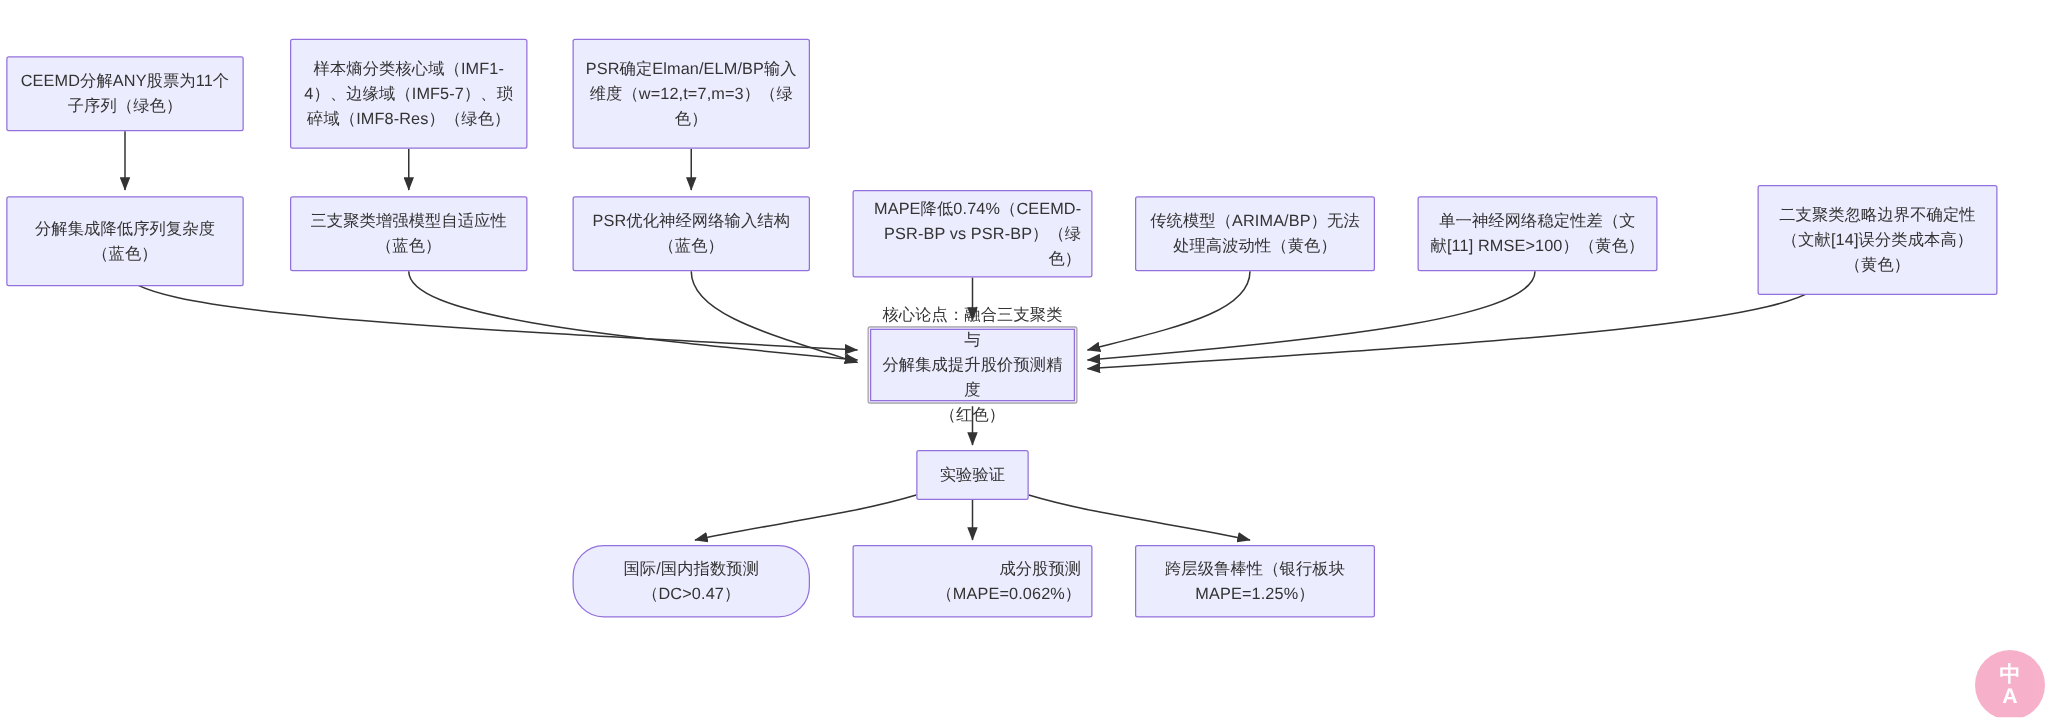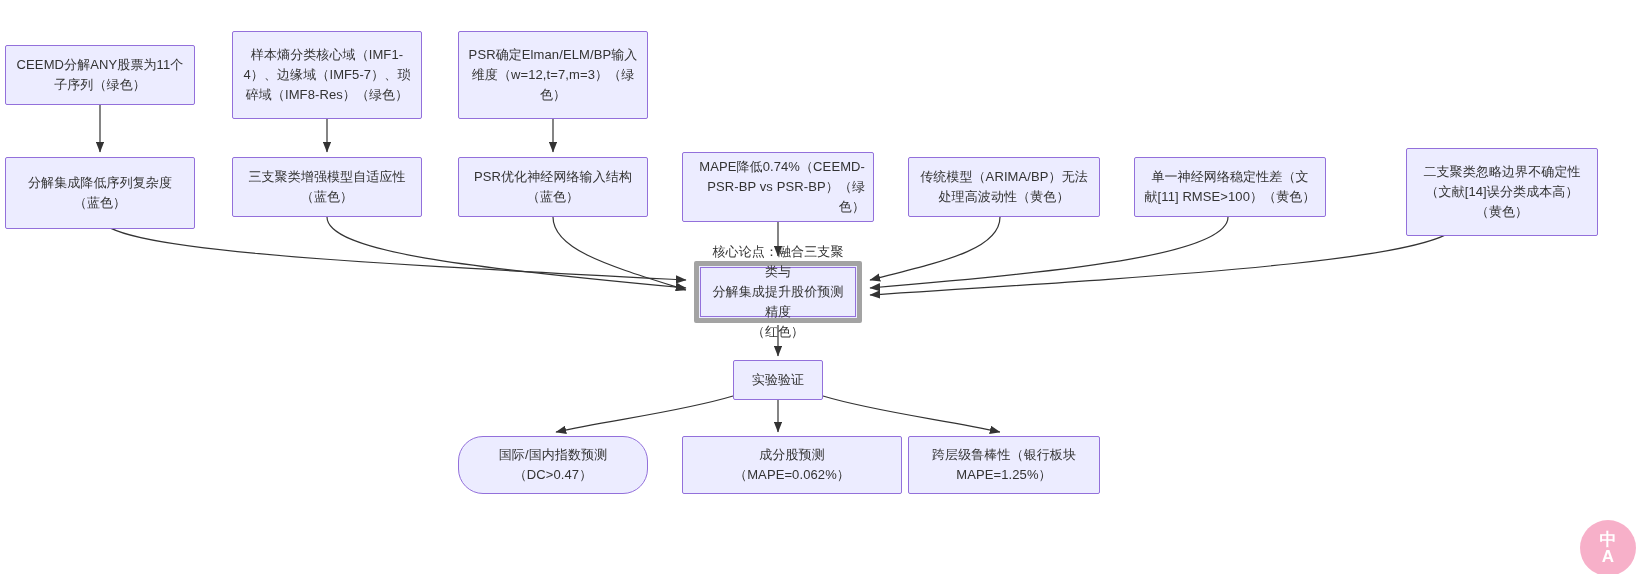--- a/index.html
+++ b/index.html
@@ -36,21 +36,21 @@
     align-items: center;
     justify-content: center;
     text-align: center;
     color: #333333;
     font-size: 13px;
     line-height: 1.55;
     padding: 4px 8px;
     letter-spacing: 0.1px;
   }
   .node.core {
-    border: 5px solid #a3a3a3;
+    border: 1px solid #a3a3a3;
     box-shadow: inset 0 0 0 1px #ECECFF, inset 0 0 0 2px #9370DB;
   }
   .node-label {
     display: block;
     width: 100%;
     white-space: pre-line;
   }
   .watermark {
     position: absolute;
     width: 56px;
@@ -148,21 +148,21 @@
 分解集成提升股价预测精度
 （红色）</span>
       </div>
       <div class="node" style="left: 733px; top: 360px; width: 90px; height: 40px; justify-content: flex-end;">
         <span class="node-label">实验验证</span>
       </div>
       <div class="node" style="left: 458px; top: 436px; width: 190px; height: 58px; border-radius: 25px;">
         <span class="node-label">国际/国内指数预测
 （DC&gt;0.47）</span>
       </div>
-      <div class="node" style="left: 682px; top: 436px; width: 220px; height: 58px;">
+      <div class="node" style="left: 682px; top: 436px; width: 192px; height: 58px; text-align: right;">
         <span class="node-label">成分股预测
 （MAPE=0.062%）</span>
       </div>
       <div class="node" style="left: 908px; top: 436px; width: 192px; height: 58px;">
         <span class="node-label">跨层级鲁棒性（银行板块
 MAPE=1.25%）</span>
       </div>
     </div>
 
   <div class="watermark" style="left:1580px; top:520px;">

